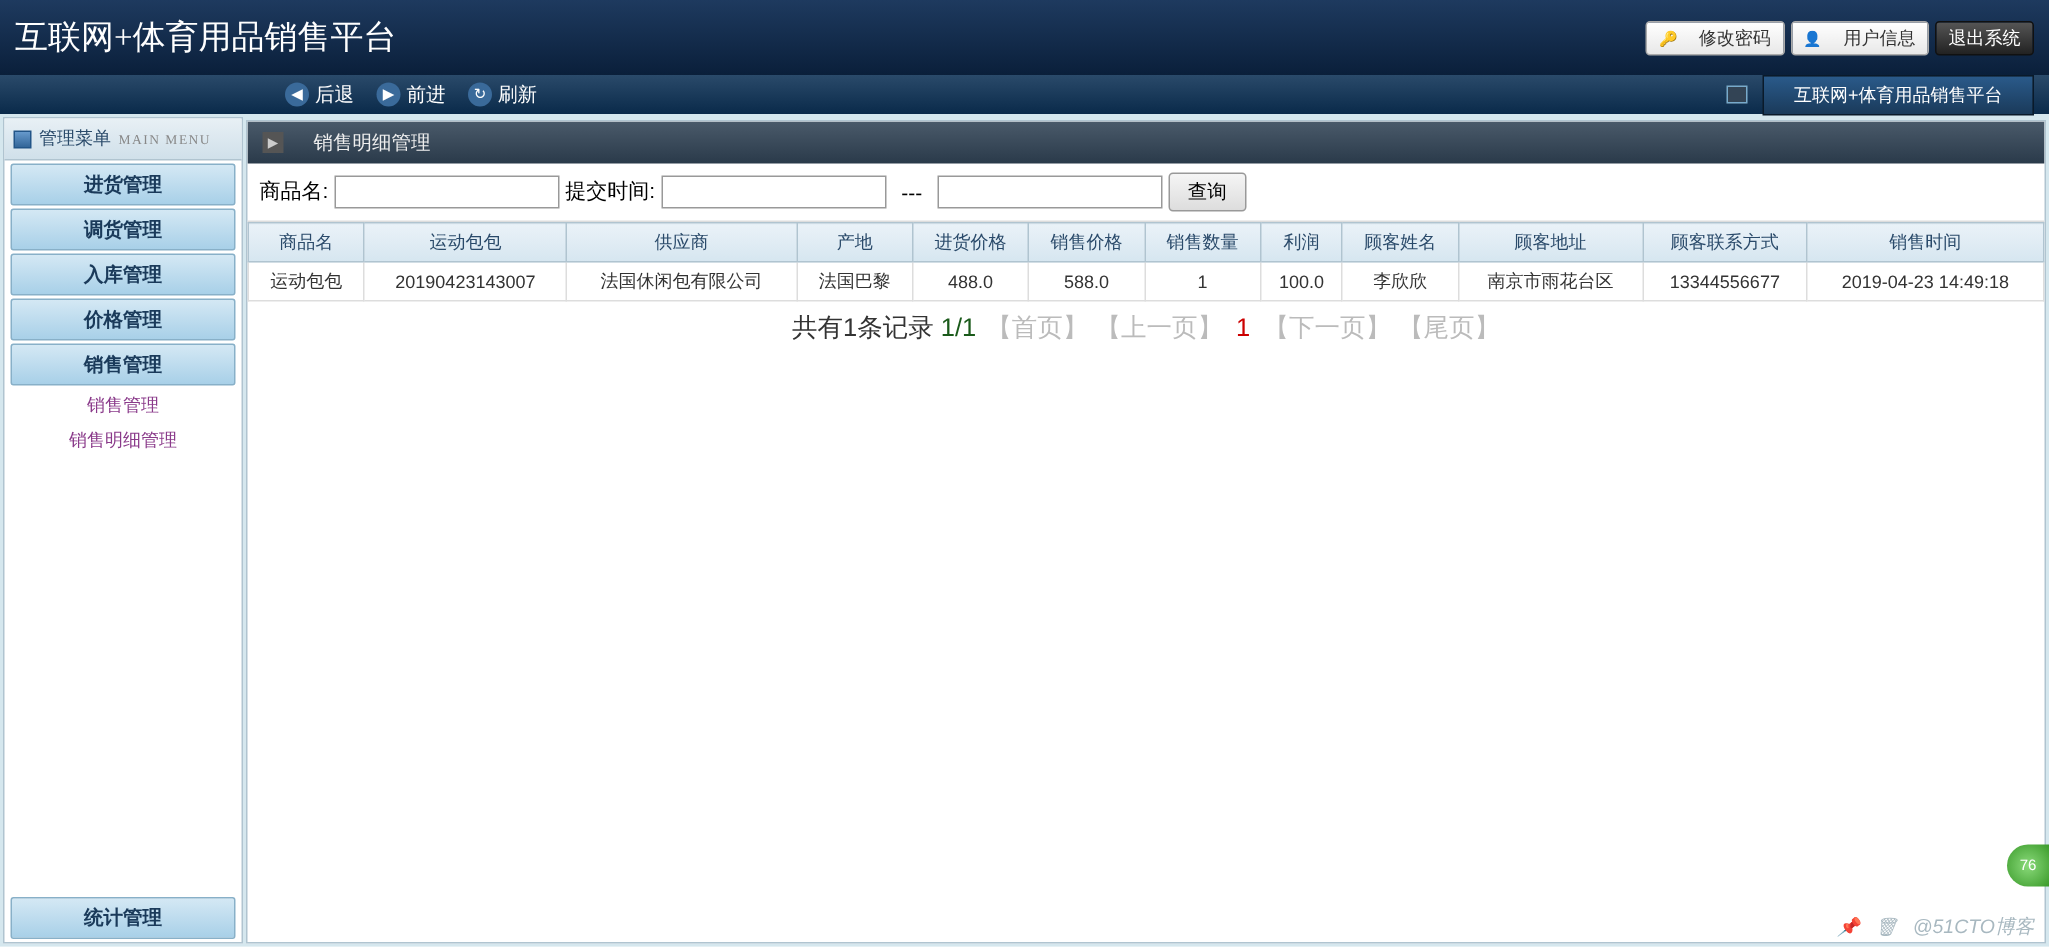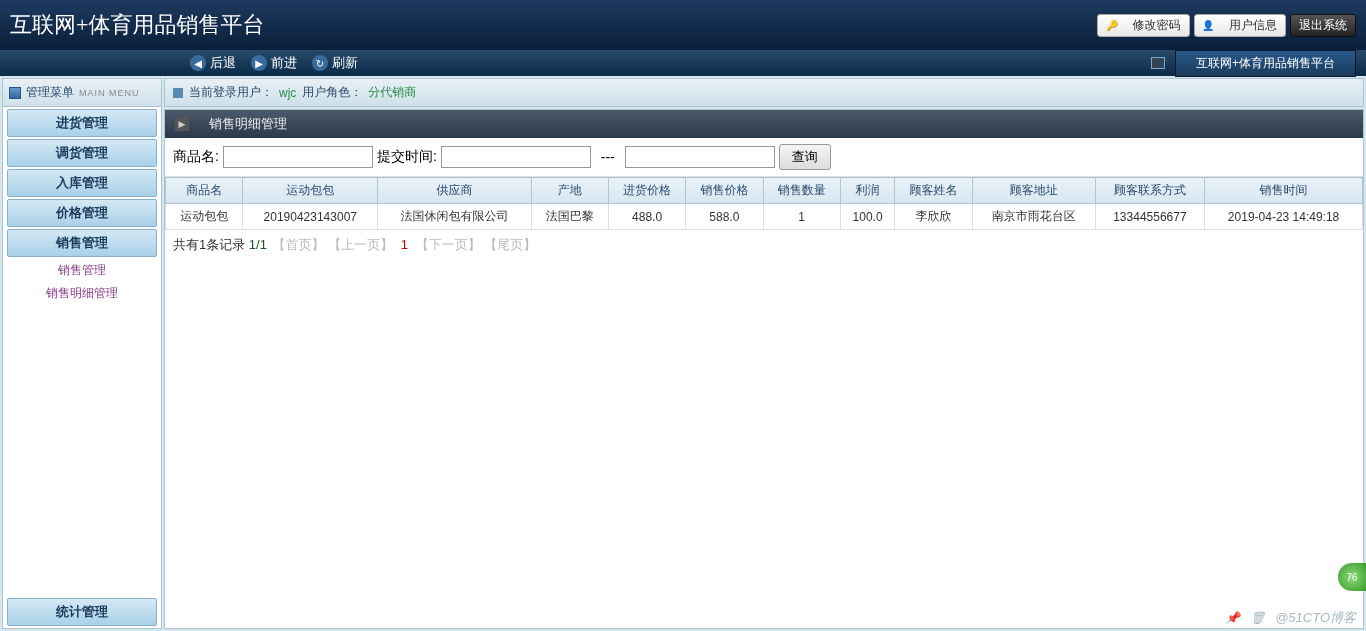--- a/index.html
+++ b/index.html
@@ -24,21 +24,21 @@
     .refresh-icon::before { content: "↻"; }
     .nav-right { display: flex; align-items: center; gap: 10px; }
     .monitor-icon { width: 14px; height: 12px; border: 1px solid #7ac; background: #345; display: inline-block; }
     .breadcrumb-badge { background: linear-gradient(#2a5a8a,#1a3a5a); padding: 4px 20px; border: 1px solid #0a1a2a; font-size: 12px; }
     
     
     .main-wrap { display: flex; height: calc(100% - 76px); background: #d5e7ee; }
     
     
     .sidebar { width: 160px; background: #fff; border: 1px solid #b0c4d0; margin: 2px; display: flex; flex-direction: column; }
-    .sidebar-header { background: linear-gradient(#e8f0f5, #d0e0ea); padding: 5px 6px; border-bottom: 1px solid #b0c4d0; display: flex; align-items: center; gap: 5px; font-size: 12px; color: #2a4a6a; }
+    .sidebar-header { background: linear-gradient(#e8f0f5, #d0e0ea); padding: 5px 6px; border-bottom: 1px solid #b0c4d0; display: flex; align-items: center; gap: 5px; font-size: 12px; color: #2a4a6a; font-family: Liberation Serif, serif; }
     .menu-grid-icon { width: 12px; height: 12px; display: inline-block; background: linear-gradient(#69c, #369); border: 1px solid #258; }
     .main-menu-text { font-size: 9px; color: #888; letter-spacing: 1px; }
     .sidebar-body { flex: 1; overflow: auto; }
     .menu-item { background: linear-gradient(#d4e8f4, #a8d0e8); border: 1px solid #88b0c8; margin: 2px 4px; padding: 4px 0; text-align: center; font-size: 13px; font-weight: bold; color: #1a3a5a; cursor: pointer; border-radius: 2px; }
     .submenu-item { text-align: center; padding: 3px 0; color: #8a3a8a; font-size: 12px; cursor: pointer; }
     .sidebar-bottom { margin-top: auto; }
     
     
     .content { flex: 1; margin: 2px 2px 2px 0; display: flex; flex-direction: column; }
     .user-info-bar { background: linear-gradient(#e8f0f5, #cde0ea); border: 1px solid #b0c4d0; padding: 5px 8px; display: flex; align-items: center; gap: 6px; font-size: 12px; color: #2a4a6a; }
@@ -54,21 +54,21 @@
     .search-bar input[type="text"] { border: 1px solid #999; height: 22px; padding: 0 4px; font-size: 12px; }
     .search-bar .inp1 { width: 150px; }
     .search-bar .inp2 { width: 150px; }
     .search-btn { background: linear-gradient(#f5f5f5,#ddd); border: 1px solid #999; padding: 3px 12px; cursor: pointer; font-size: 13px; border-radius: 3px; }
     .sep { margin: 0 6px; }
     
     .data-table { width: 100%; border-collapse: collapse; font-size: 12px; }
     .data-table th { background: linear-gradient(#eaf2f8, #d6e6f0); border: 1px solid #b0c4d0; padding: 4px 6px; font-weight: normal; color: #2a4a6a; text-align: center; }
     .data-table td { border: 1px solid #ddd; padding: 4px 6px; text-align: center; color: #333; }
     
-    .pager { padding: 6px 8px; font-size: 13px; color: #333; }
+    .pager { padding: 6px 8px; font-size: 17px; color: #333; text-align: center; }
     .pager .pg-info { color: #1a5a1a; margin-right: 2px; }
     .pager .pg-disabled { color: #bbb; }
     .pager .pg-cur { color: #c00; margin: 0 4px; }
     
     
     .footer-mark { position: absolute; bottom: 4px; right: 10px; color: #a8b8c0; font-size: 13px; font-style: italic; display: flex; align-items: center; gap: 10px; }
     .footer-mark .ficon { font-size: 12px; }
     .floating-badge { position: absolute; right: 0; bottom: 40px; width: 28px; height: 28px; background: radial-gradient(#8ada7a,#3a9a2a); border-radius: 50% 0 0 50%; color: #fff; display: flex; align-items: center; justify-content: center; font-size: 10px; }
   </style>
 </head>
@@ -128,27 +128,20 @@
       <div class="menu-item"><span>销售管理</span></div>
       <div class="submenu-item"><span>销售管理</span></div>
       <div class="submenu-item"><span>销售明细管理</span></div>
     </div>
     <div class="sidebar-bottom">
       <div class="menu-item"><span>统计管理</span></div>
     </div>
   </div>
 
   <div class="content">
-    <div class="user-info-bar">
-      <span class="info-icon"></span>
-      <span>当前登录用户：</span>
-      <span class="green-text">wjc</span>
-      <span>用户角色：</span>
-      <span class="green-text">分代销商</span>
-    </div>
 
     <div class="content-panel">
       <div class="panel-title">
         <span class="play-icon"></span>
         <span>销售明细管理</span>
       </div>
 
       <div class="search-bar">
         <span>商品名:</span>
         <input type="text" class="inp1" style="">

